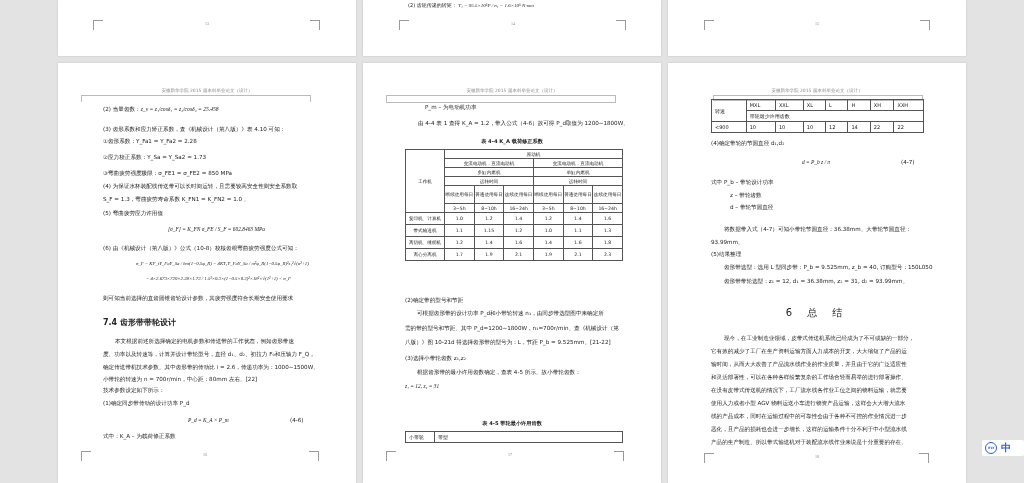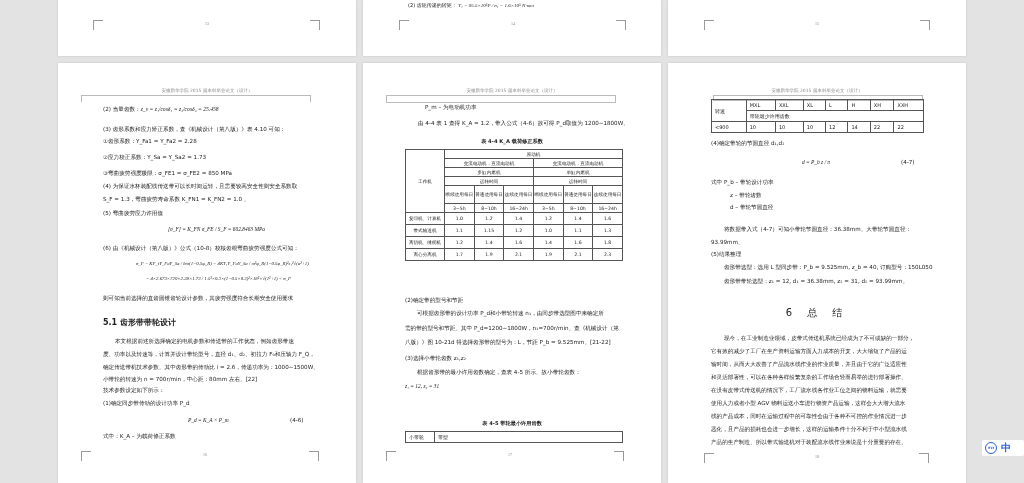--- a/index.html
+++ b/index.html
@@ -62,21 +62,21 @@
   <div class="t" style="left:45px;top:107px;">③弯曲疲劳强度极限：σ_FE1 = σ_FE2 = 850 MPa</div>
   <div class="t" style="left:45px;top:120px;">(4) 为保证水杯装配线传送带可以长时间运转，且需要较高安全性则安全系数取</div>
   <div class="t" style="left:45px;top:133px;">S_F = 1.3，弯曲疲劳寿命系数 K_FN1 = K_FN2 = 1.0 。</div>
   <div class="t" style="left:45px;top:147px;">(5) 弯曲疲劳应力许用值</div>
   <div class="eq" style="left:110px;top:163px;">[σ_F] = K_FN σ_FE / S_F = 602.8463 MPa</div>
   <div class="t" style="left:45px;top:182px;">(6) 由《机械设计（第八版）》公式（10-8）校核齿根弯曲疲劳强度公式可知：</div>
   <div class="eq" style="left:78px;top:198px;font-size:4.8px;">σ_F = KF_tY_FaY_Sa / bm(1−0.5φ_R) = 4KT₁Y_FaY_Sa / m³φ_R(1−0.5φ_R)²z₁²√(u²+1)</div>
   <div class="eq" style="left:88px;top:213px;font-size:4.8px;">= 4×2.673×720×2.28×1.73 / 1.5³×0.3×(1−0.5×0.3)²×18²×√(1²+1) &lt; σ_F</div>
   <div class="t" style="left:45px;top:232px;">则可知当前选择的直齿圆锥齿轮设计参数，其疲劳强度符合长期安全使用要求</div>
 
-  <div class="h2" style="left:45px;top:254px;">5.1 齿形带带轮设计</div>
+  <div class="h2" style="left:45px;top:254px;">7.4 齿形带带轮设计</div>
 
   <div class="t" style="left:57px;top:275px;">本文根据前述所选择确定的电机参数和传送带的工作状态，例如齿形带速</div>
   <div class="t" style="left:45px;top:288px;">度、功率以及转速等，计算并设计带轮型号，直径 d₁、d₂、初拉力 F₀和压轴力 F_Q，</div>
   <div class="t" style="left:45px;top:301px;">确定传送带机技术参数。其中齿形带的传动比 i = 2.6，传递功率为：1000~1500W。</div>
   <div class="t" style="left:45px;top:313px;">小带轮的转速为 n = 700r/min，中心距：80mm 左右。[22]</div>
   <div class="t" style="left:45px;top:324px;">技术参数设定如下所示：</div>
   <div class="t" style="left:45px;top:337px;">(1)确定同步带传动的设计功率 P_d</div>
   <div class="eq" style="left:130px;top:354px;">P_d = K_A × P_m</div>
   <div class="t" style="left:232px;top:354px;">(4-6)</div>
   <div class="t" style="left:45px;top:370px;">式中：K_A – 为载荷修正系数</div>

